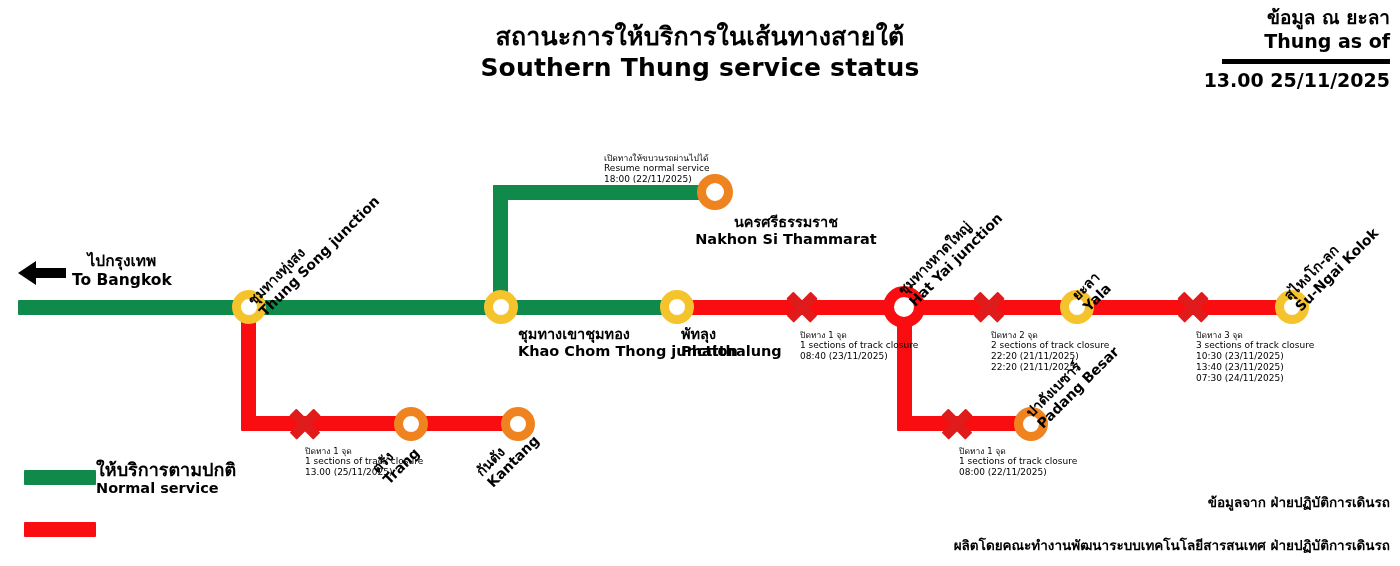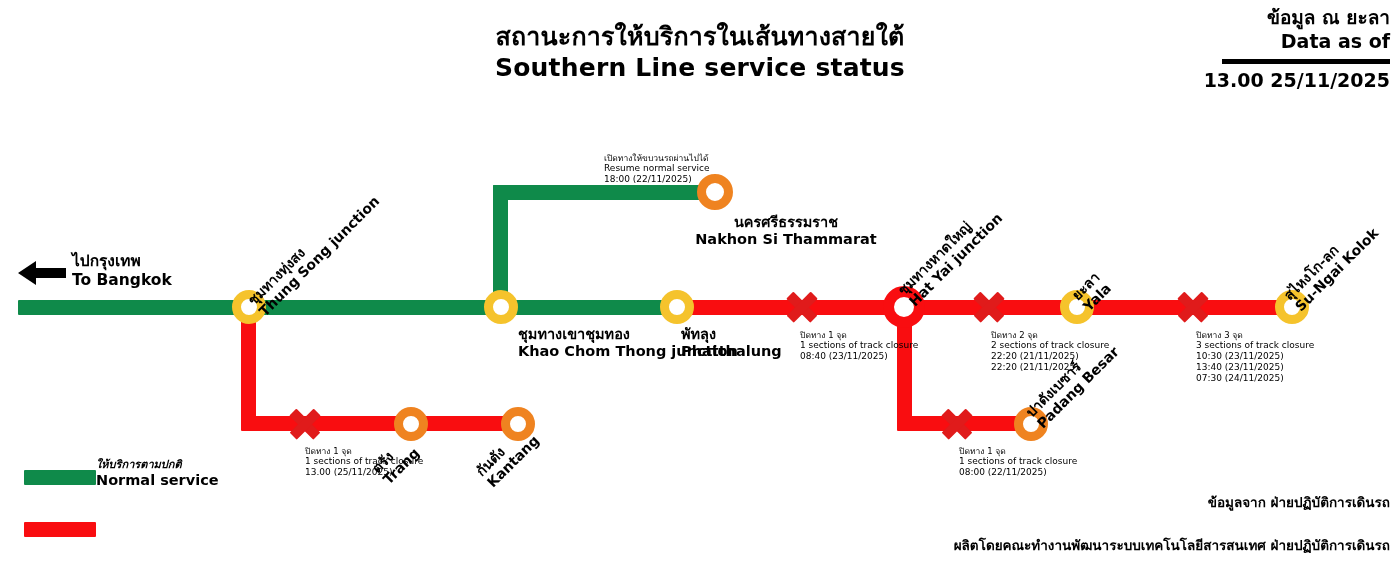--- a/index.html
+++ b/index.html
@@ -84,48 +84,48 @@
   }
   .note .nth { font-size: 8.5px; }
   .note .nen { font-size: 9px; }
   .note .ntime { font-size: 9px; }
 
   
   .arrow-wrap { left: 16px; top: 258px; }
   .arrow-svg { display: block; }
   .tobkk {
     left: 72px; top: 252px; color: #000; font-weight: bold;
-    line-height: 1.2; white-space: nowrap;
+    line-height: 1.2; white-space: nowrap; text-align: center;
   }
   .tobkk .th { font-size: 15.5px; }
   .tobkk .en { font-size: 15.5px; }
 
   
   .legend-swatch { width: 72px; height: 15px; border-radius: 1px; }
   .legend-text { color: #000; font-weight: bold; line-height: 1.18; white-space: nowrap; }
-  .legend-text .th { font-size: 11px; font-style: italic; }
+  .legend-text .th { font-size: 18px; }
   .legend-text .en { font-size: 14.5px; }
 
   
   .footer { right: 10px; bottom: 10px; text-align: right; }
   .footer div { font-size: 13.5px; font-weight: bold; color: #000; line-height: 1.45; margin-top: 24px; }
 </style>
 </head>
 <body>
 
 <div id="root">
 
   <div class="abs title-block">
     <div class="title-th">สถานะการให้บริการในเส้นทางสายใต้</div>
-    <div class="title-en">Southern Line service status</div>
+    <div class="title-en">Southern Thung service status</div>
   </div>
 
   <div class="abs asof">
     <div class="asof-th">ข้อมูล ณ ยะลา</div>
-    <div class="asof-en">Data as of</div>
+    <div class="asof-en">Thung as of</div>
     <div class="asof-rule"></div>
     <div class="asof-dt">13.00 25/11/2025</div>
   </div>
 
   <div class="abs seg green" style="left:18px; top:300px; width:660px; height:15px;"></div>
 
   <div class="abs seg green" style="left:493px; top:185px; width:15px; height:122px;"></div>
   <div class="abs seg green" style="left:493px; top:185px; width:222px; height:15px;"></div>
 
   <div class="abs seg red" style="left:677px; top:300px; width:615px; height:15px;"></div>

